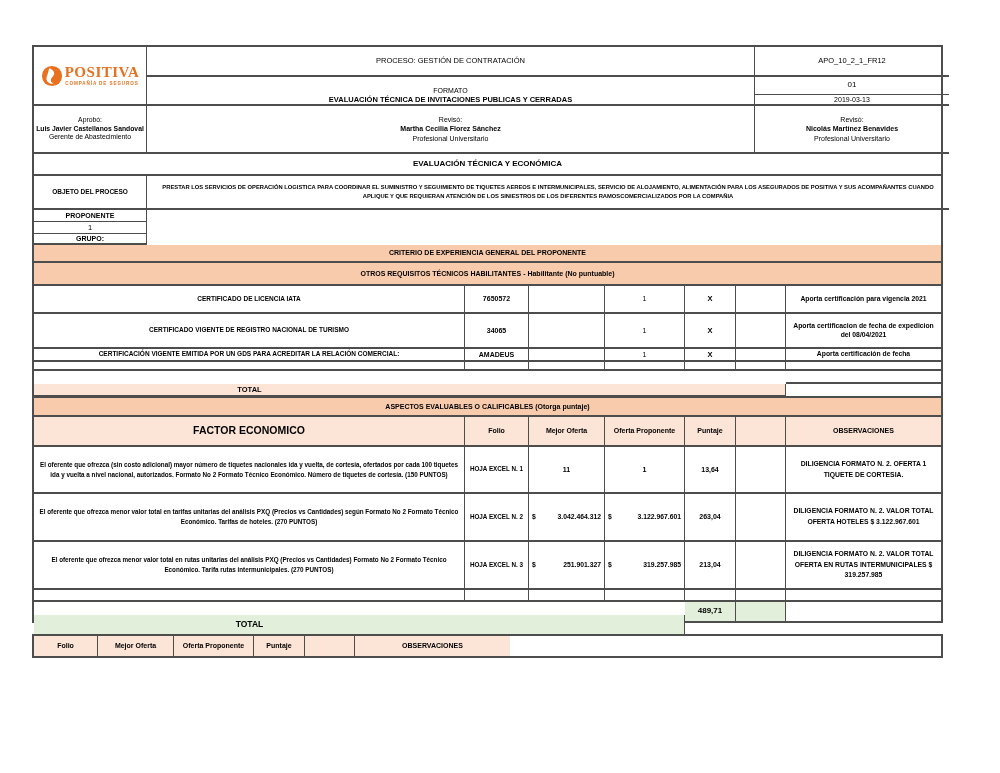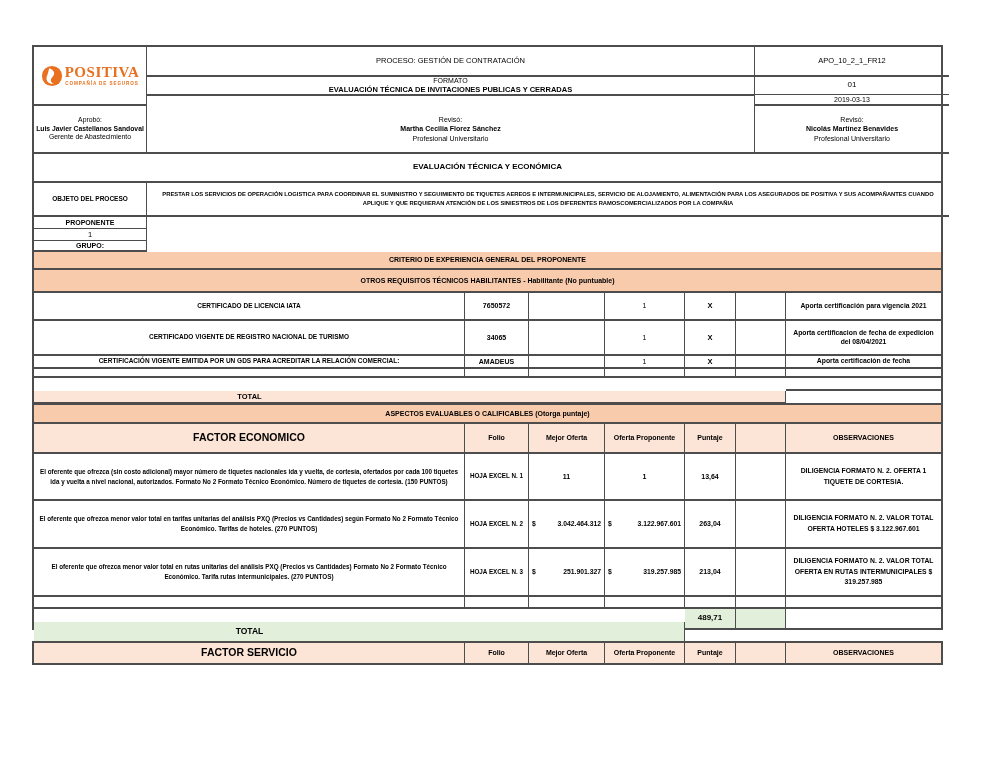--- a/index.html
+++ b/index.html
@@ -6,21 +6,21 @@
   body{font-family:"Liberation Sans",sans-serif;color:#000;}
   .page{position:relative;width:1000px;height:773px;background:#fff;overflow:hidden;}
   .doc{position:absolute;left:32px;top:45px;width:911px;}
   .main{box-sizing:border-box;width:911px;border:2px solid #4d4d4d;}
   .r{display:flex;}
   .c{box-sizing:border-box;flex:0 0 auto;height:100%;border-right:1px solid #4d4d4d;border-bottom:2px solid #4d4d4d;
      display:flex;flex-direction:column;align-items:center;justify-content:center;text-align:center;overflow:hidden;line-height:1.3;}
   .nr{border-right:none !important;}
   .bb1{border-bottom-width:1px !important;}
   .bb0{border-bottom:none !important;}
-  .col{display:flex;flex-direction:column;box-sizing:border-box;flex:0 0 auto;border-right:1px solid #4d4d4d;}
+  .col{display:flex;flex-direction:column;box-sizing:border-box;flex:0 0 auto;border-right:1px solid #4d4d4d;justify-content:space-between;}
   .col .c{border-right:none;width:100%;height:auto;}
   
   .wL{width:113px}.wM{width:608px}.wR{width:194px}
   .wA{width:431px}.wB{width:64px}.wC{width:76px}.wD{width:80px}.wE{width:51px}.wF{width:50px}.wG{width:155px}
   .wAF{width:752px}.wAD{width:651px}.wFull{width:907px}.wObj{width:802px}
   
   .peach{background:#F8CBAD;}
   .hdrbg{background:#FCE4D6;}
   .green{background:#E2EFDA;}
   
@@ -88,21 +88,21 @@
           <div class="b">Martha Cecilia Florez Sánchez</div>
           <div>Profesional Universitario</div>
         </div>
         <div class="c wR t70 nr">
           <div>Revisó:</div>
           <div class="b">Nicolás Martínez Benavides</div>
           <div>Profesional Universitario</div>
         </div>
       </div>
 
-      <div class="r" style="height:29px">
+      <div class="r" style="height:22px">
         <div class="c wFull t80 b nr">EVALUACIÓN TÉCNICA Y ECONÓMICA</div>
       </div>
 
       <div class="r" style="height:34px">
         <div class="c wL t65 b">OBJETO DEL PROCESO</div>
         <div class="c wObj t58 b pad4 nr" style="line-height:1.6">PRESTAR LOS SERVICIOS DE OPERACIÓN LOGISTICA PARA COORDINAR EL SUMINISTRO Y SEGUIMIENTO DE TIQUETES AEREOS E INTERMUNICIPALES, SERVICIO DE ALOJAMIENTO, ALIMENTACIÓN PARA LOS ASEGURADOS DE POSITIVA Y SUS ACOMPAÑANTES CUANDO APLIQUE Y QUE REQUIERAN ATENCIÓN DE LOS SINIESTROS DE LOS DIFERENTES RAMOSCOMERCIALIZADOS POR LA COMPAÑIA</div>
       </div>
 
       <div class="r" style="height:35px">
         <div class="col wL">
@@ -252,21 +252,20 @@
         </div>
         <div class="c wE green t80 b bb0">489,71</div>
         <div class="c wF green bb0"></div>
         <div class="c wG nr bb0"></div>
       </div>
 
     </div>
 
     <div class="fs-block">
       <div class="r" style="height:20px">
-        <div class="c wA hdrbg t105 b bb0">FACTOR SERVICIO</div>
         <div class="c wB hdrbg t70 b bb0">Folio</div>
         <div class="c wC hdrbg t70 b bb0">Mejor Oferta</div>
         <div class="c wD hdrbg t70 b bb0">Oferta Proponente</div>
         <div class="c wE hdrbg t70 b bb0">Puntaje</div>
         <div class="c wF hdrbg bb0"></div>
         <div class="c wG hdrbg t70 b nr bb0">OBSERVACIONES</div>
       </div>
     </div>
 
   </div>

